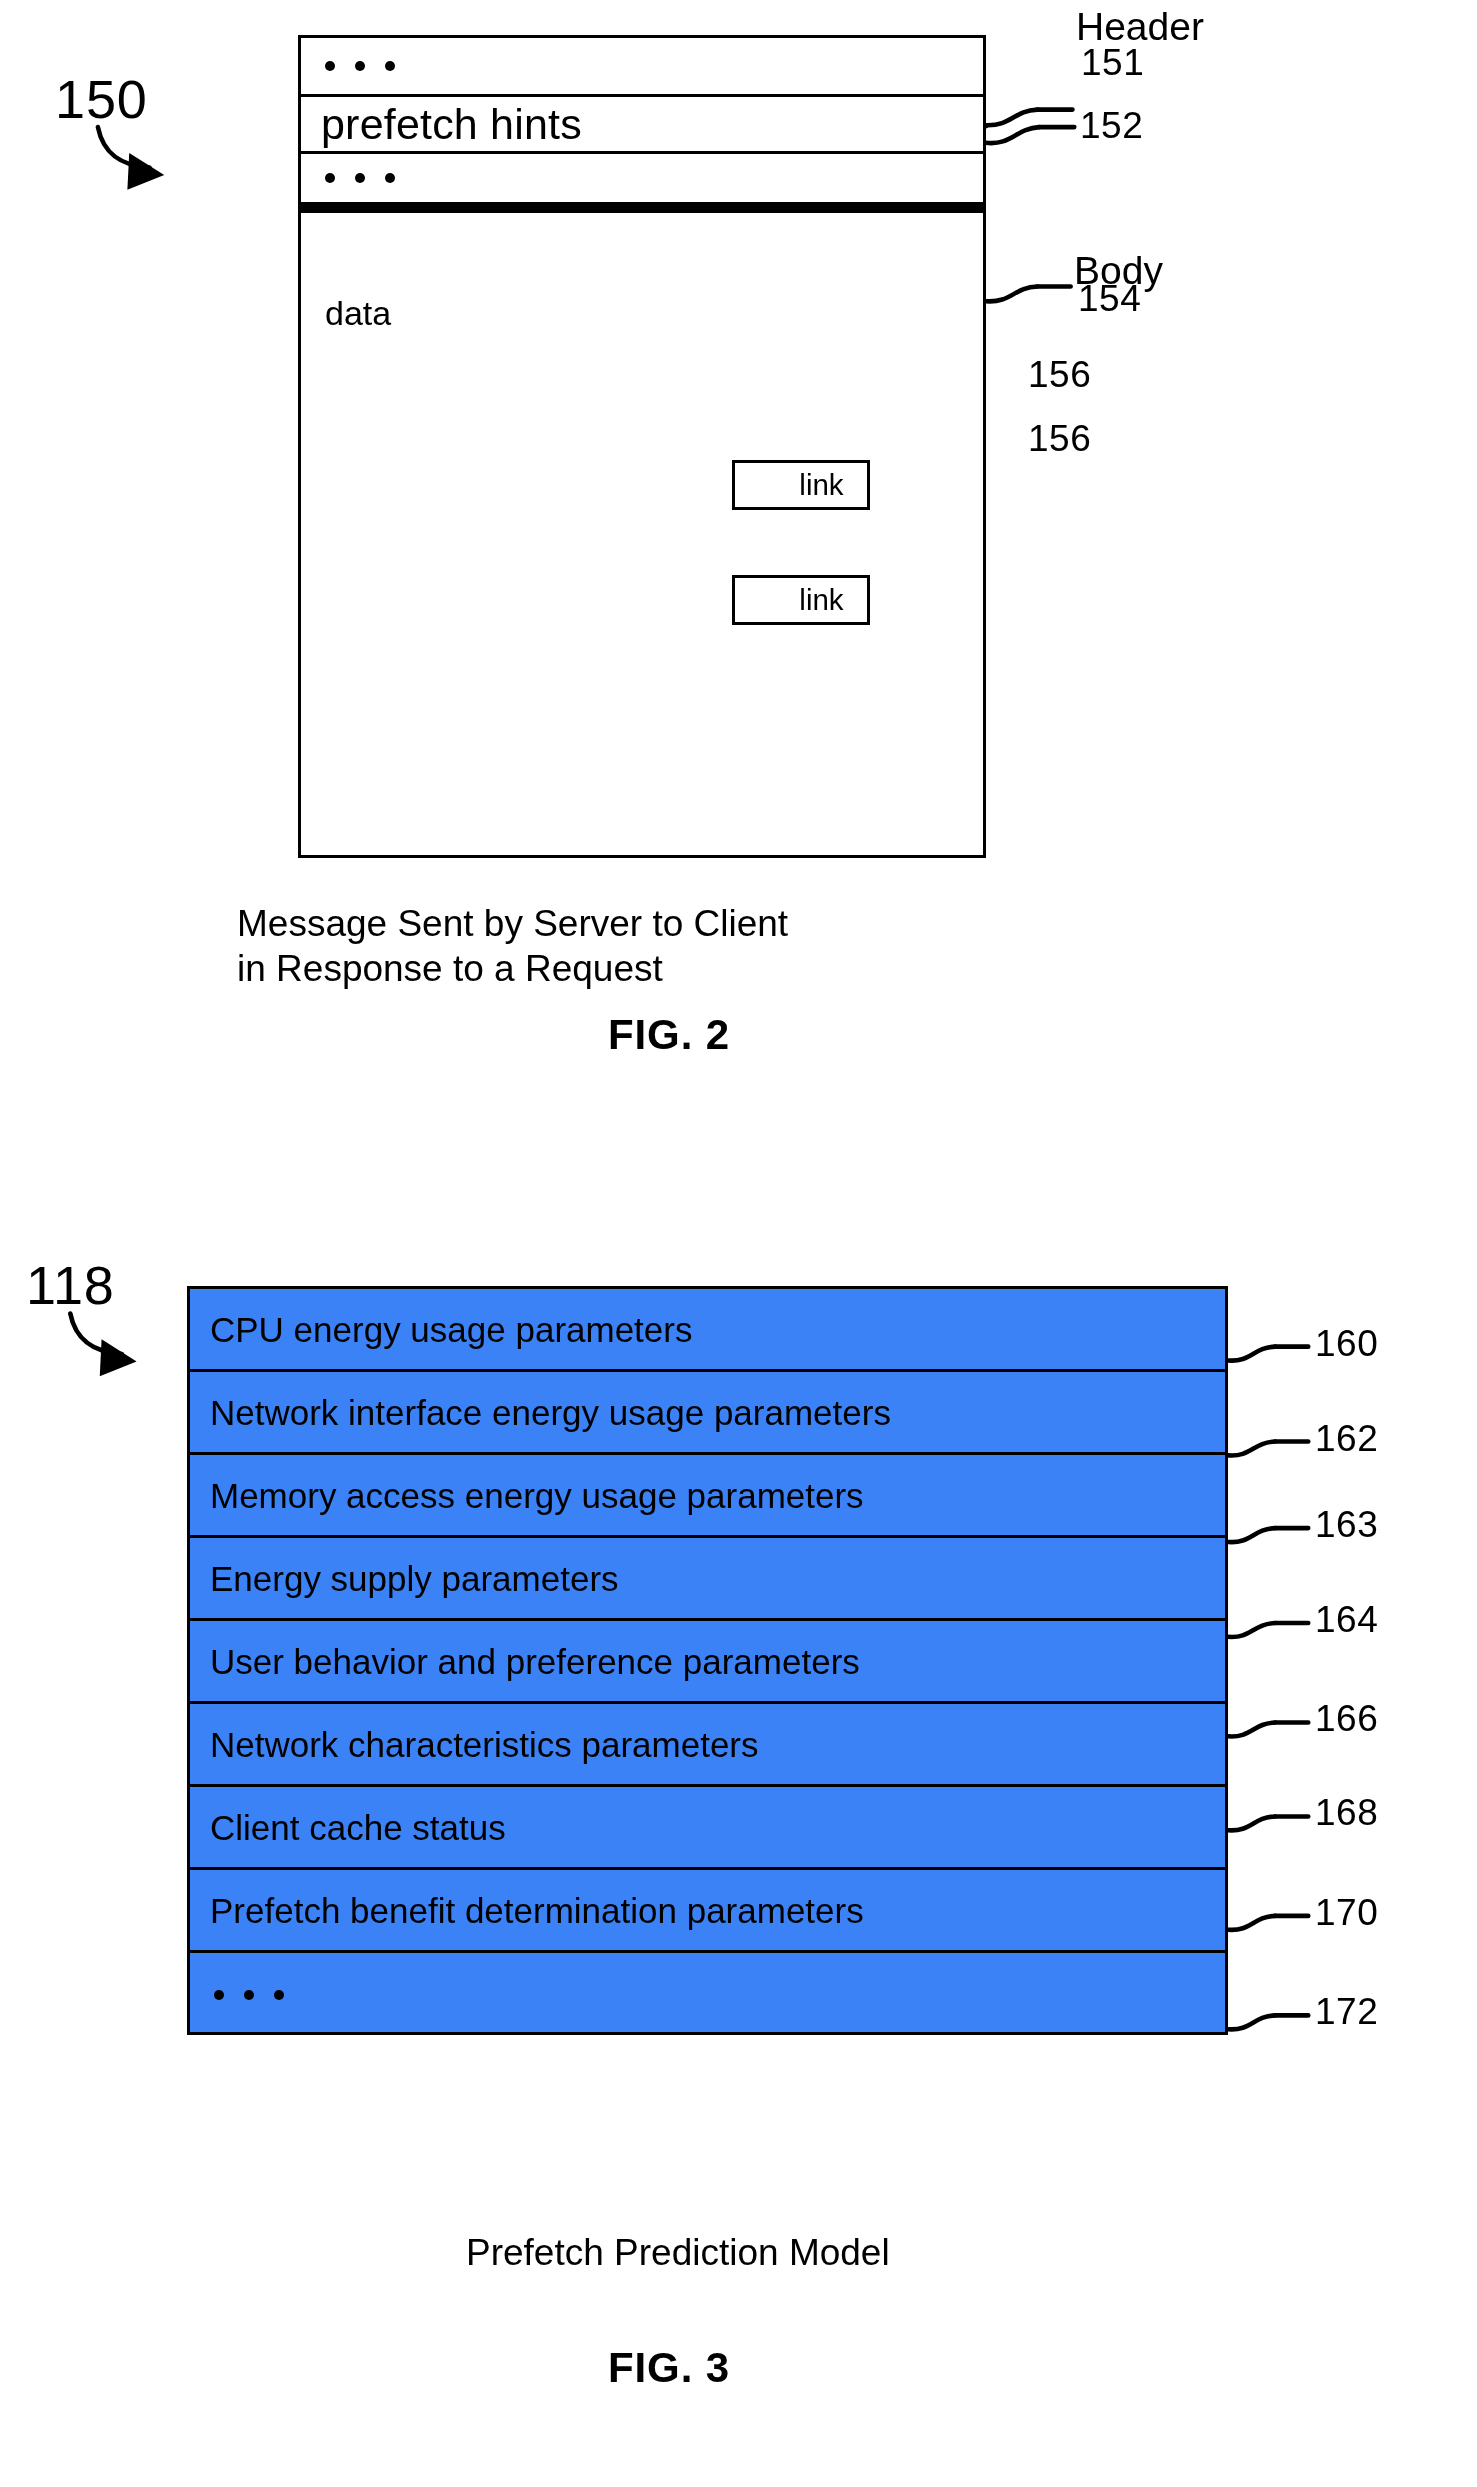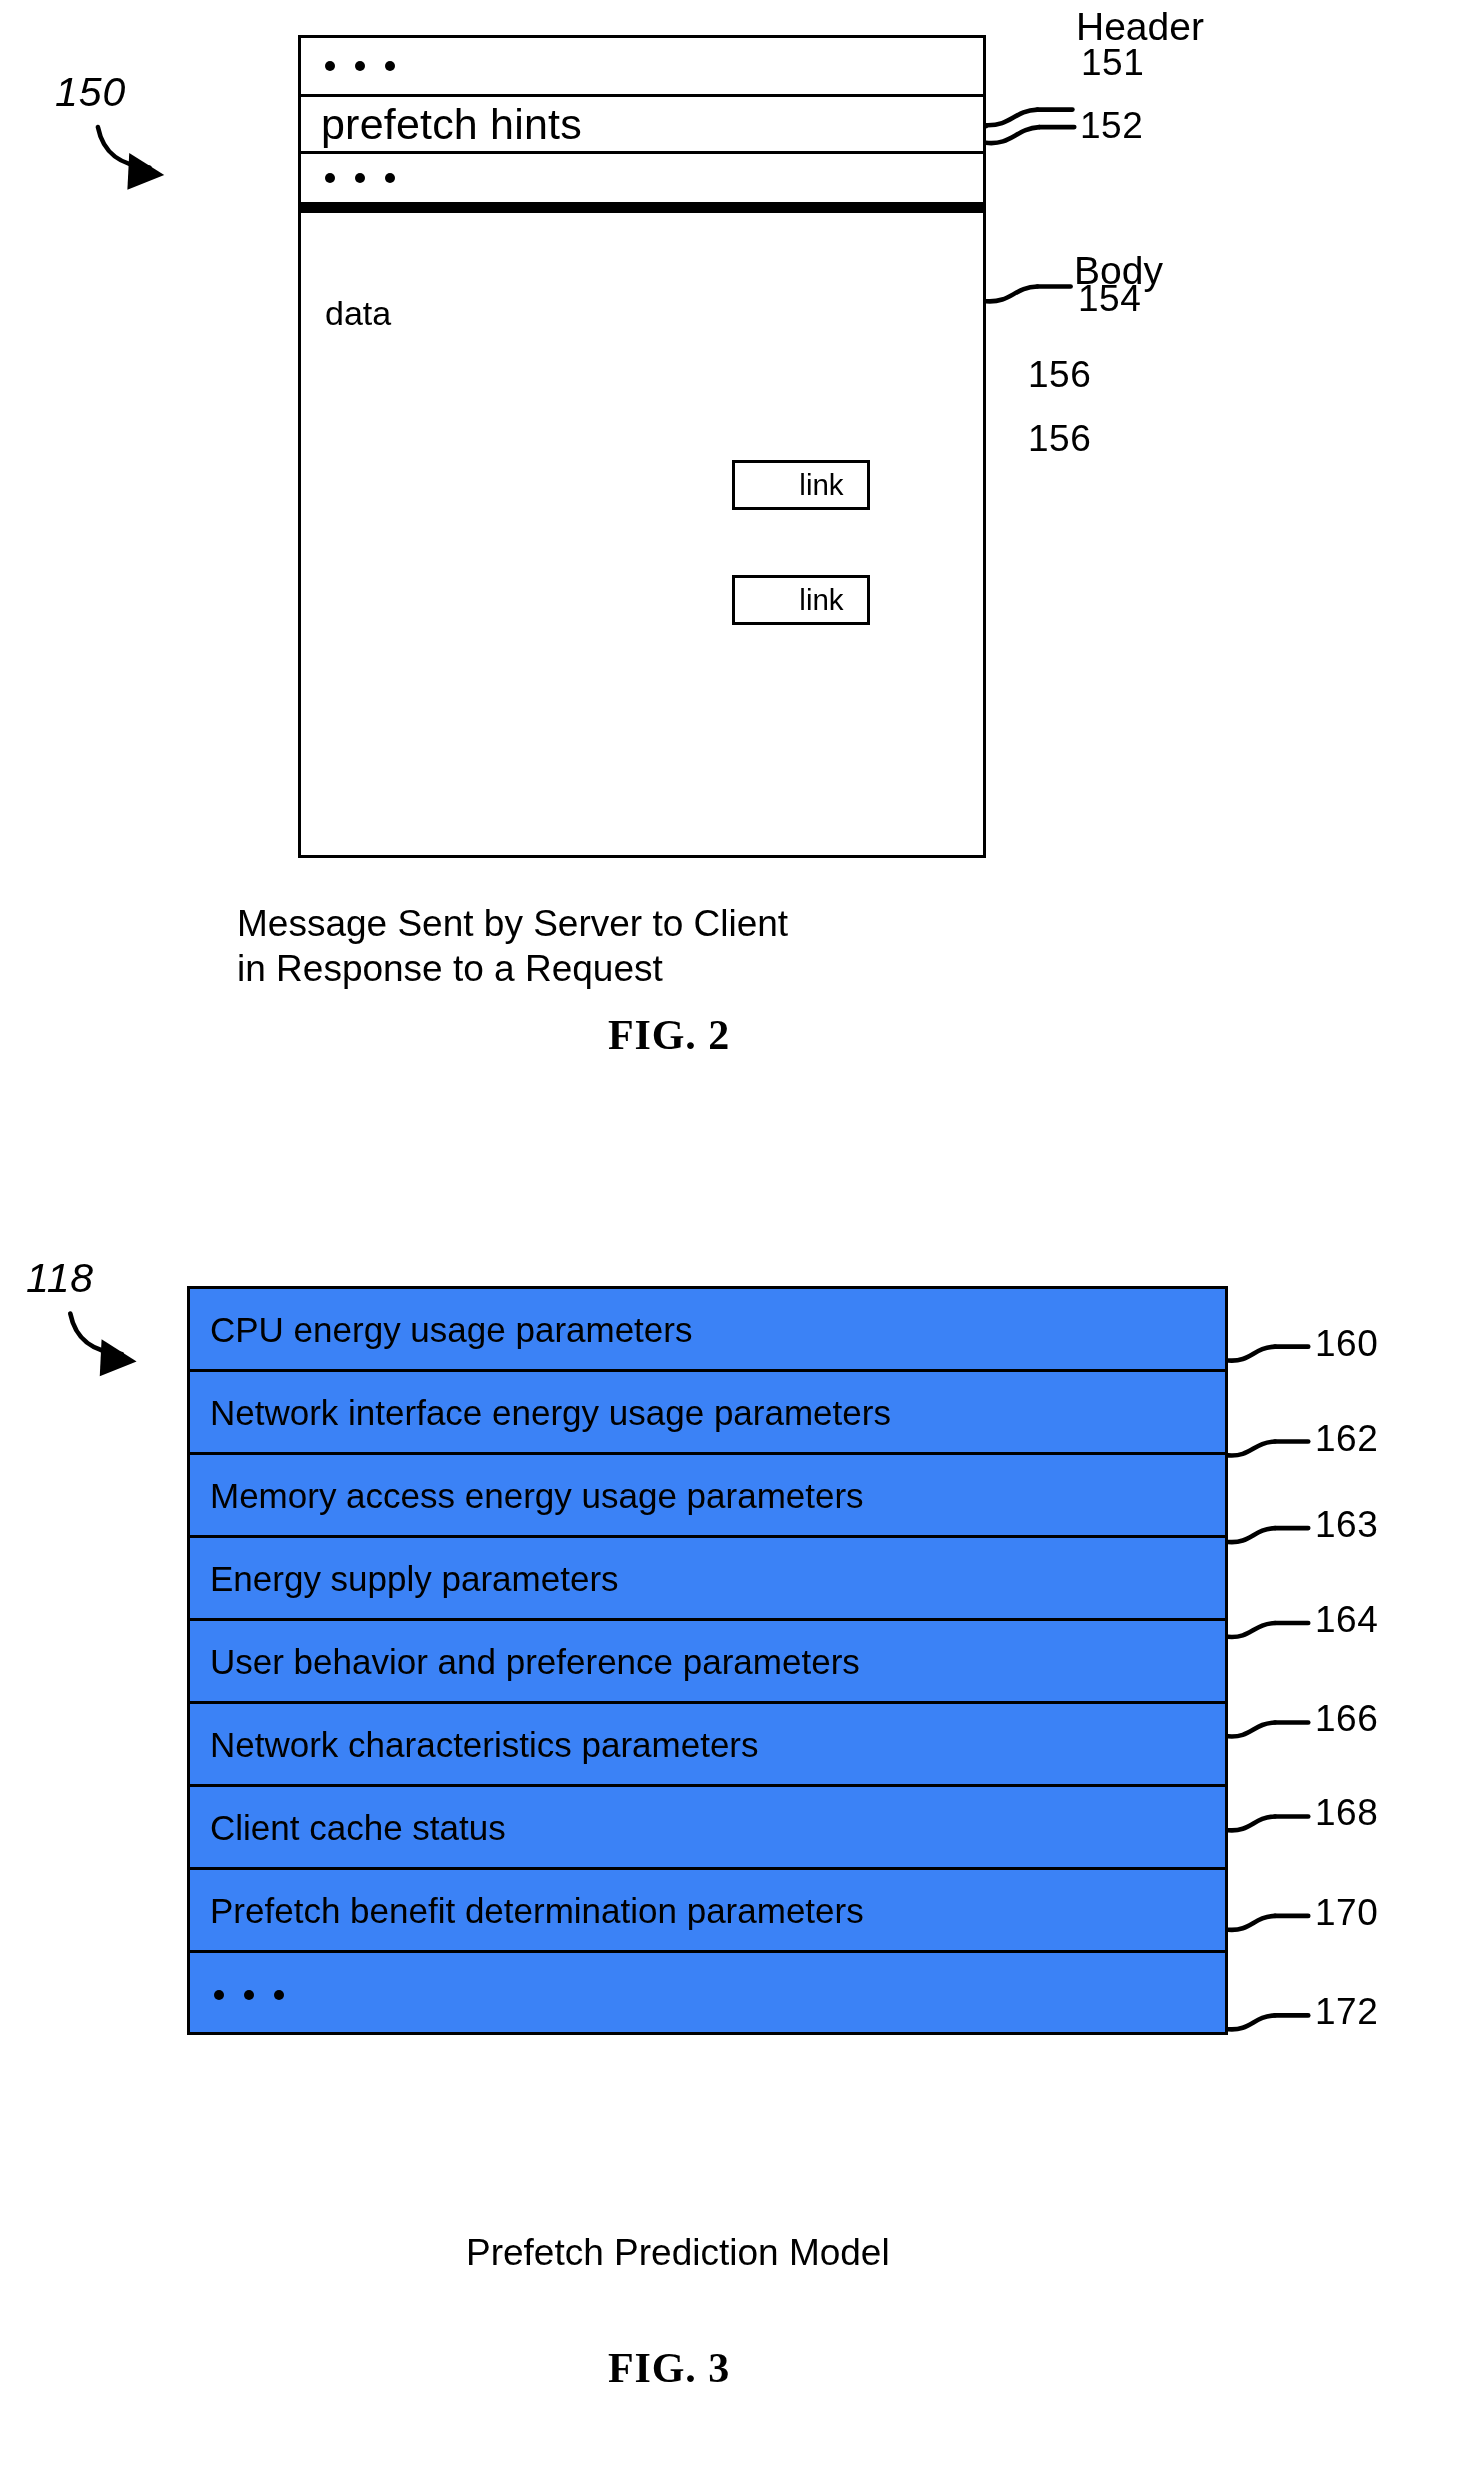--- a/index.html
+++ b/index.html
@@ -121,21 +121,21 @@
 
   
   .caption {
     position: absolute;
     font-size: 37px;
     line-height: 1.22;
     white-space: pre-line;
   }
   .fig-title {
     position: absolute;
-    font-family: Liberation Serif, serif;
+    font-family: Liberation Sans, sans-serif;
     font-weight: bold;
     font-size: 42px;
     letter-spacing: 0.9px;
     white-space: nowrap;
   }
 
   
   #fig3-model-box {
     position: absolute;
     left: 187px;
@@ -160,24 +160,23 @@
     transform: translateY(-50%);
     font-size: 35px;
     line-height: 1;
     white-space: nowrap;
   }
   .param-row .ellipsis-dots { left: 24px; }
 
   
   .fignum {
     position: absolute;
-    font-size: 41px;
+    font-size: 54px;
     line-height: 1;
     letter-spacing: 0.9px;
-    font-style: italic;
   }
 </style>
 </head>
 <body>
 
 <div class="page">
 
   <svg class="overlay" viewBox="0 0 1604 2700">
 
     <g>

